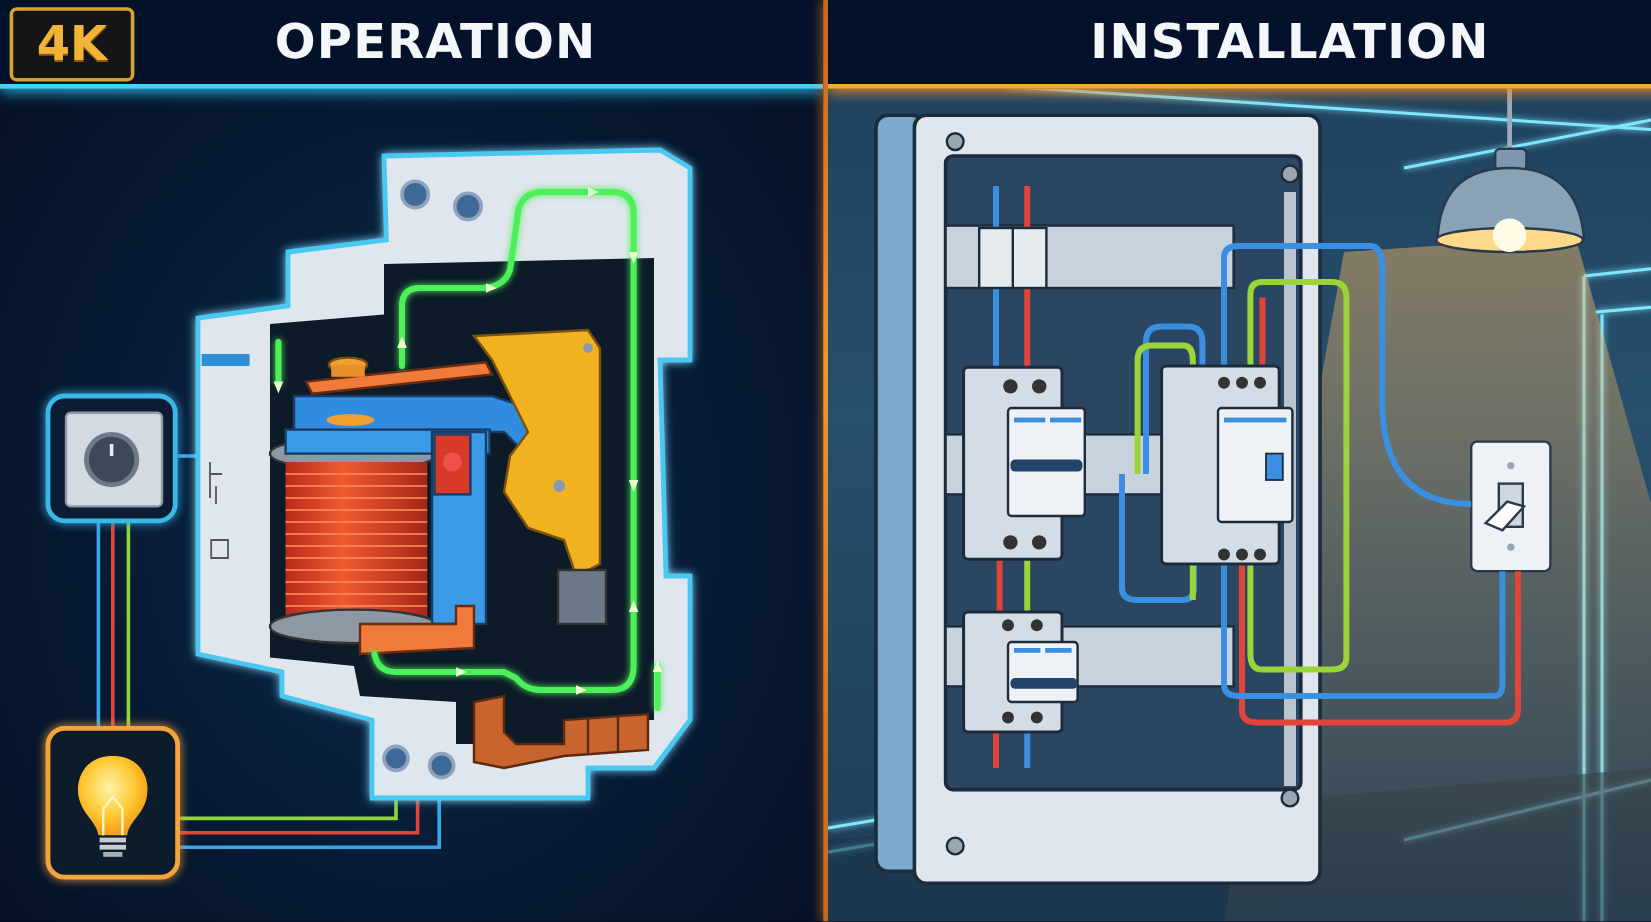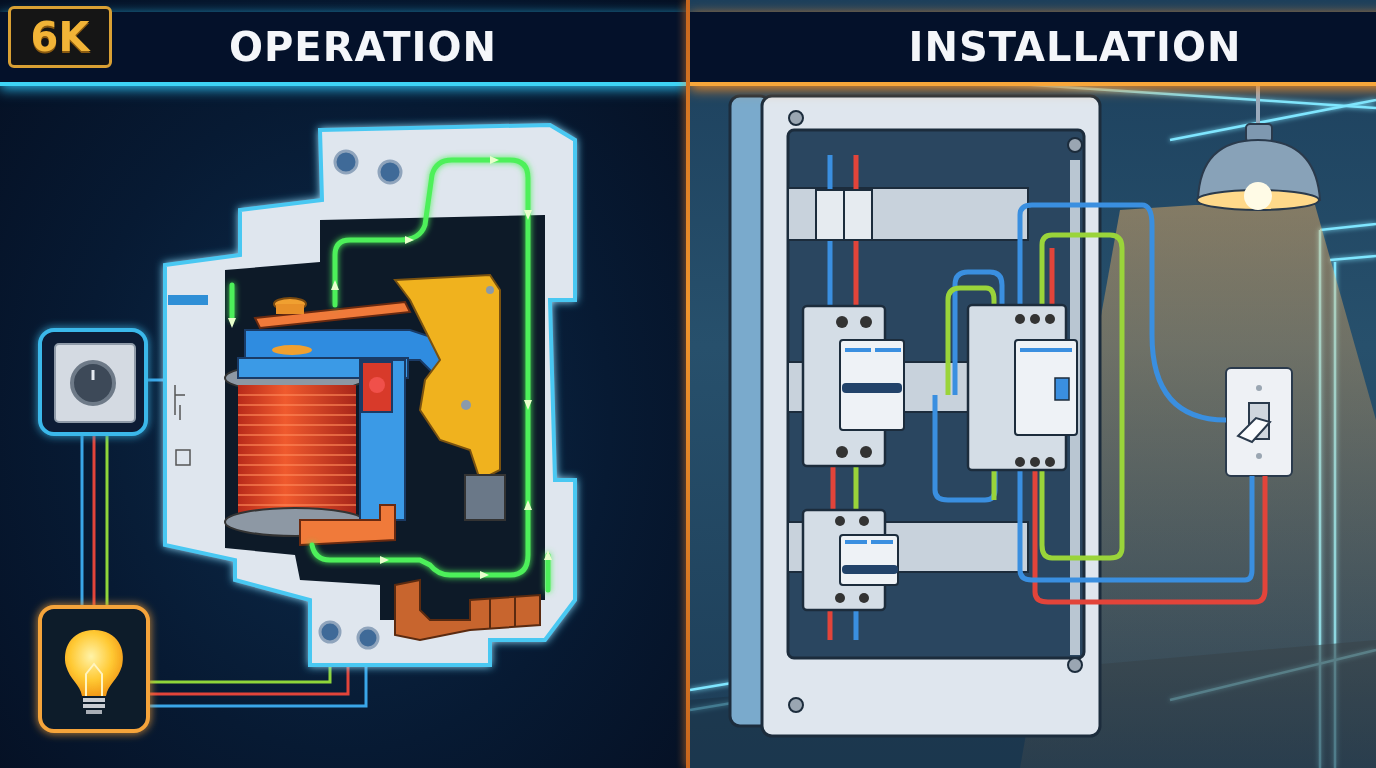--- a/index.html
+++ b/index.html
@@ -1,21 +1,21 @@
 <!DOCTYPE html>
 <html><head>
 <meta charset="utf-8">
 <style>
   html,body{margin:0;padding:0;background:#050f22;}
   body{width:1376px;height:768px;overflow:hidden;position:relative;font-family:"Liberation Sans",sans-serif;}
   .panel{position:absolute;top:0;height:768px;overflow:hidden;}
   .left{left:0;width:686px;background:radial-gradient(ellipse at 50% 55%,#0d2c4c 0%,#071a33 55%,#050f22 100%);}
   .right{left:690px;width:686px;background:linear-gradient(180deg,#1c3f5c 0%,#27506c 45%,#1d3d57 100%);}
   .divider{position:absolute;left:686px;top:0;width:4px;height:768px;background:linear-gradient(180deg,#c8661e,#f0952e 40%,#c8661e);box-shadow:0 0 10px #ff8a2a;}
-  .header{position:absolute;top:12px;height:70px;background:#04112a;display:flex;align-items:center;justify-content:center;}
+  .header{position:absolute;top:0;height:70px;background:#04112a;display:flex;align-items:center;justify-content:center;}
   .header.l{left:0;width:686px;border-bottom:4px solid #3ed4f5;box-shadow:0 3px 12px #2bb8e8;}
   .header.r{left:690px;width:686px;border-bottom:4px solid #f7a63a;box-shadow:0 3px 12px #f08a24;padding-left:42px;}
   .title{color:#f4f6fa;font-weight:bold;font-size:40px;letter-spacing:1px;font-family:"DejaVu Sans",sans-serif;}
   .header.l .title{margin-left:40px;}
   .badge{position:absolute;left:8px;top:6px;width:104px;height:62px;border-radius:6px;background:#151515;border:3px solid #d9a034;box-sizing:border-box;display:flex;align-items:center;justify-content:center;}
   .badge span{font-family:"DejaVu Sans",sans-serif;font-weight:bold;font-size:40px;color:#f2b437;text-shadow:0 2px 0 #8a5a10;}
   svg{position:absolute;top:0;left:0;}
 </style>
 </head>
 <body>
@@ -150,21 +150,21 @@
         <polygon points="380,556 380,564 389,560"></polygon>
         <polygon points="480,571 480,579 489,575"></polygon>
         <polygon points="544,560 552,560 548,550"></polygon>
       </g>
     </g>
   </svg>
   <div class="header l">
     <span class="title">OPERATION</span>
   </div>
   <div class="badge">
-    <span>6K</span>
+    <span>4K</span>
   </div>
 </div>
 
 <div class="divider"></div>
 
 <div class="panel right">
   <svg width="686" height="768" viewBox="0 0 686 768">
     <defs>
       <linearGradient id="beam" x1="0" y1="0" x2="0" y2="1">
           <stop offset="0" stop-color="#f3b464" stop-opacity=".85"></stop>

